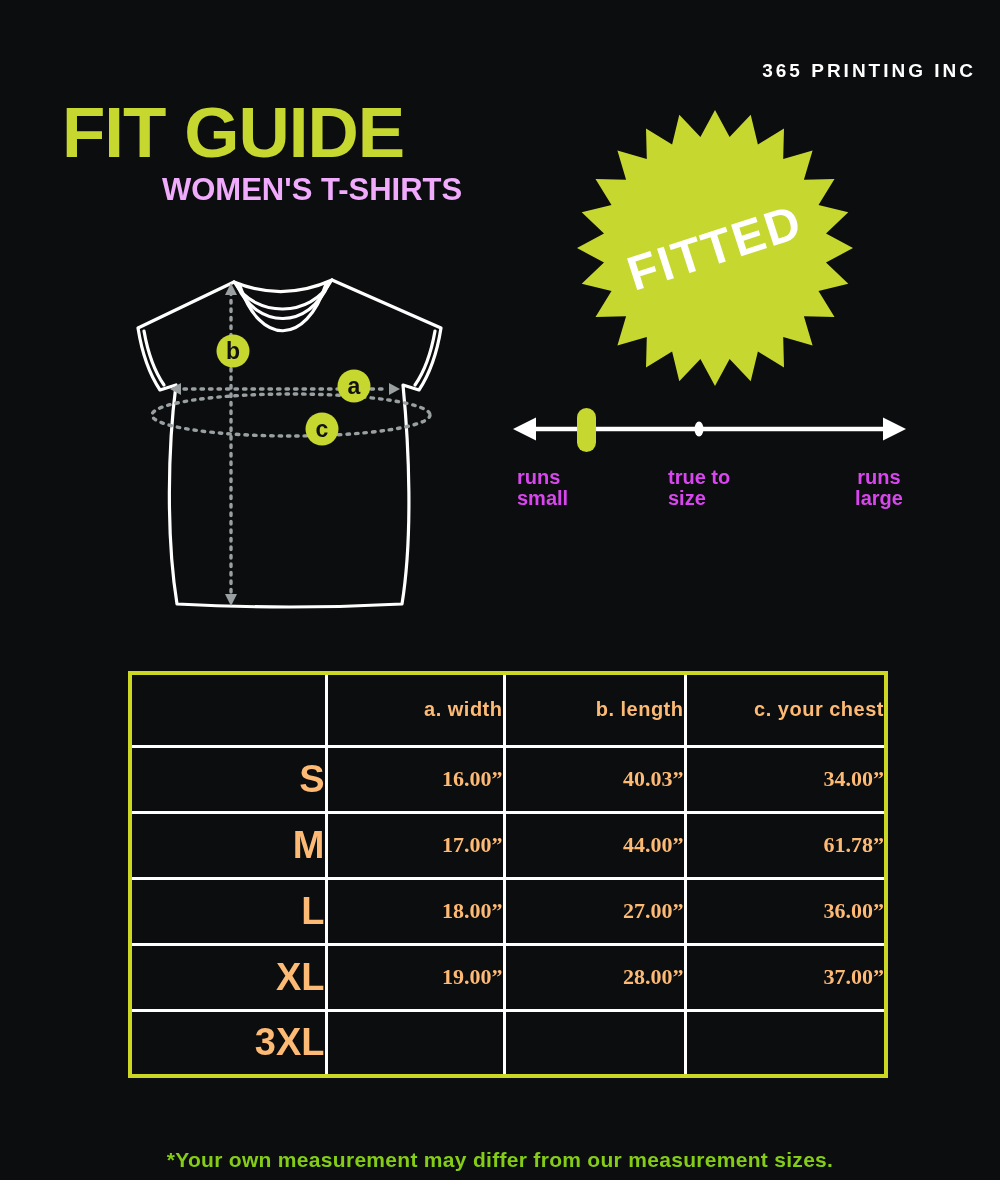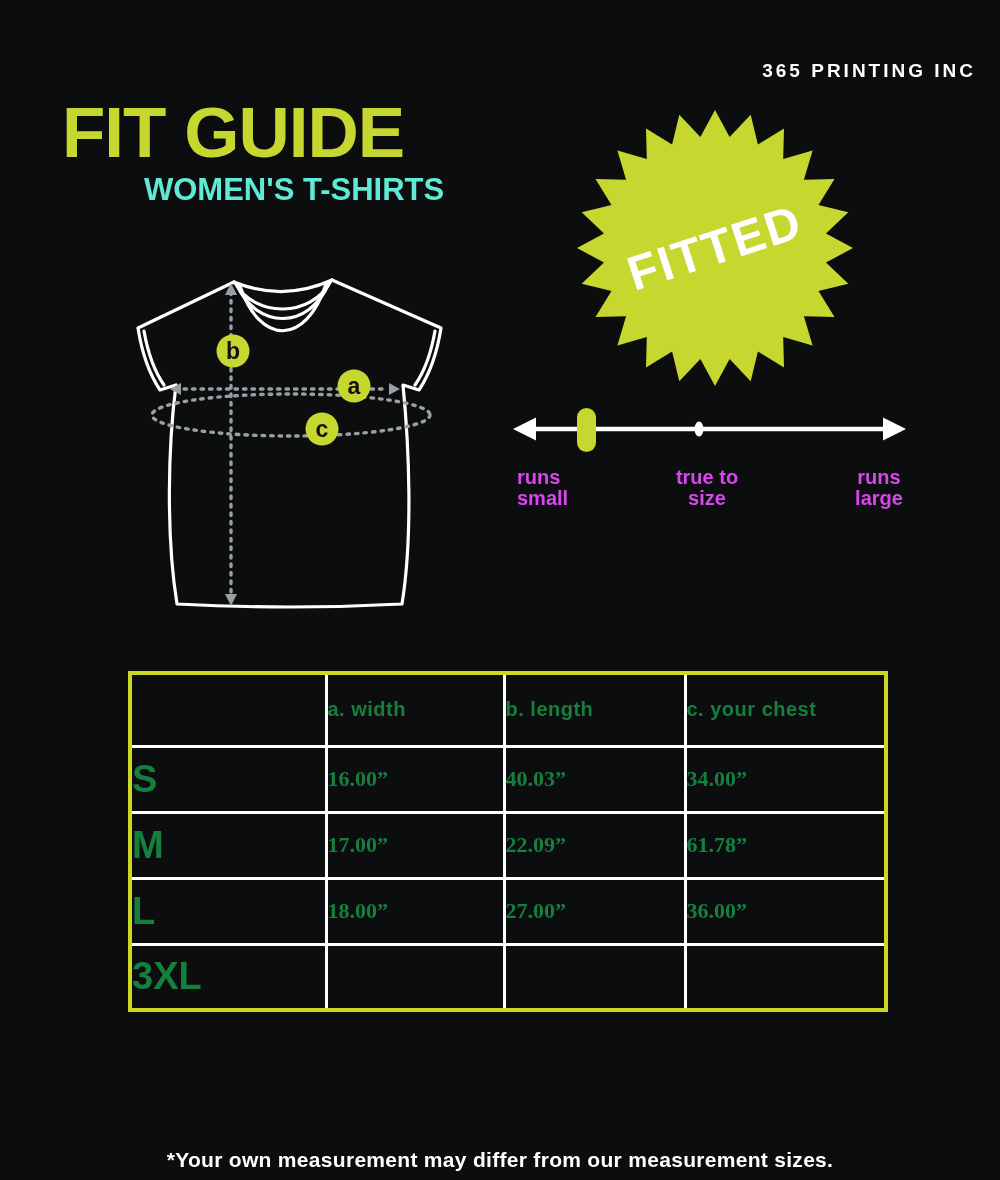--- a/index.html
+++ b/index.html
@@ -14,59 +14,59 @@
     position:absolute; top:24px; right:24px;
     font-size:19px; font-weight:bold; letter-spacing:3px;
     color:#ffffff; white-space:nowrap;
   }
   .title {
     position:absolute; left:62px; top:56px;
     font-size:71px; font-weight:bold; letter-spacing:-1px;
     color:#c6d72f; white-space:nowrap;
   }
   .subtitle {
-    position:absolute; left:144px; top:136px;
+    position:absolute; left:162px; top:136px;
     font-size:31px; font-weight:bold; letter-spacing:0px;
-    color:#5eead4; white-space:nowrap;
+    color:#f0abfc; white-space:nowrap;
   }
   .tshirt-svg { position:absolute; left:130px; top:230px; }
   .badge-svg  { position:absolute; left:575px; top:72px; }
   .scale-svg  { position:absolute; left:505px; top:360px; }
   .scale-label {
     position:absolute; top:431px;
     font-size:20px; line-height:21px; font-weight:bold;
     color:#d946ef;
   }
   .scale-label.l1 { left:517px; text-align:left; }
-  .scale-label.l2 { left:648px; width:118px; text-align:center; }
+  .scale-label.l2 { left:668px; width:118px; }
   .scale-label.l3 { left:820px; width:118px; text-align:center; }
 
   .size-table {
     position:absolute; left:128px; top:635px;
     border-collapse:collapse; table-layout:fixed;
     border:4px solid #ccd724;
   }
   .size-table th, .size-table td {
     border:3px solid #ffffff;
-    color:#15803d; font-weight:bold; text-align:left; vertical-align:middle;
+    color:#fdba74; font-weight:bold; text-align:right; vertical-align:middle;
     padding:0;
   }
   .size-table tr.head   { height:73px; }
   .size-table tr.datarow{ height:66px; }
   .size-table th { font-size:20px; letter-spacing:0.5px; }
   .size-table td.size-cell { font-size:38px; }
   .size-table td.val-cell  { font-size:22px;font-family:Liberation Serif, serif; }
   .col-size  { width:196px; }
   .col-w     { width:178px; }
   .col-l     { width:181px; }
   .col-c     { width:201px; }
 
   .footnote {
     position:absolute; left:0; top:1112px; width:1000px;
-    text-align:center; font-size:21px; font-weight:bold; color:#ffffff;
+    text-align:center; font-size:21px; font-weight:bold; color:#84cc16;
     letter-spacing:0.3px;
   }
 </style>
 </head>
 <body>
 
 <div class="canvas">
 
   <div class="brand">365 PRINTING INC</div>
   <div class="title">FIT GUIDE</div>
@@ -167,30 +167,36 @@
     </tr>
     <tr class="datarow">
       <td class="size-cell">S</td>
       <td class="val-cell">16.00”</td>
       <td class="val-cell">40.03”</td>
       <td class="val-cell">34.00”</td>
     </tr>
     <tr class="datarow">
       <td class="size-cell">M</td>
       <td class="val-cell">17.00”</td>
-      <td class="val-cell">22.09”</td>
+      <td class="val-cell">44.00”</td>
       <td class="val-cell">61.78”</td>
     </tr>
     <tr class="datarow">
       <td class="size-cell">L</td>
       <td class="val-cell">18.00”</td>
       <td class="val-cell">27.00”</td>
       <td class="val-cell">36.00”</td>
     </tr>
     <tr class="datarow">
+      <td class="size-cell">XL</td>
+      <td class="val-cell">19.00”</td>
+      <td class="val-cell">28.00”</td>
+      <td class="val-cell">37.00”</td>
+    </tr>
+    <tr class="datarow">
       <td class="size-cell">3XL</td>
       <td class="val-cell"></td>
       <td class="val-cell"></td>
       <td class="val-cell"></td>
     </tr>
   </tbody>
     </table>
 
   <div class="footnote">*Your own measurement may differ from our measurement sizes.</div>
 

